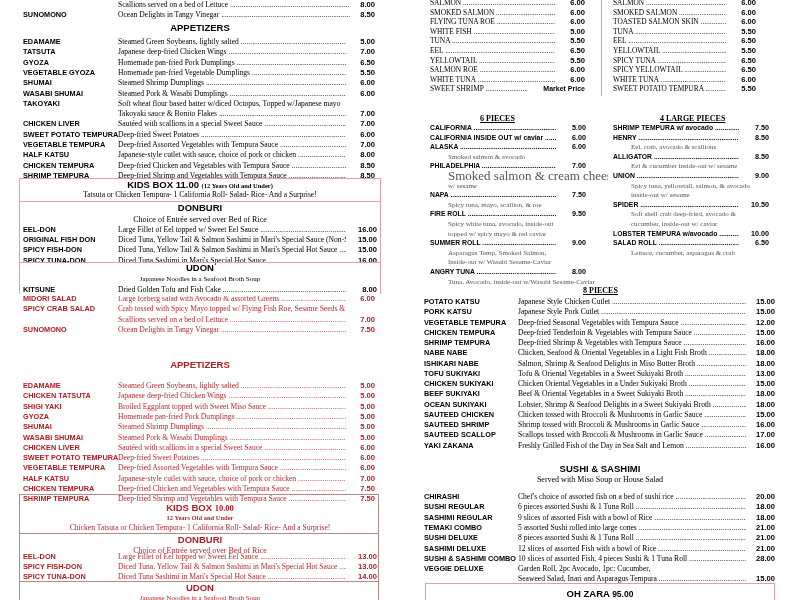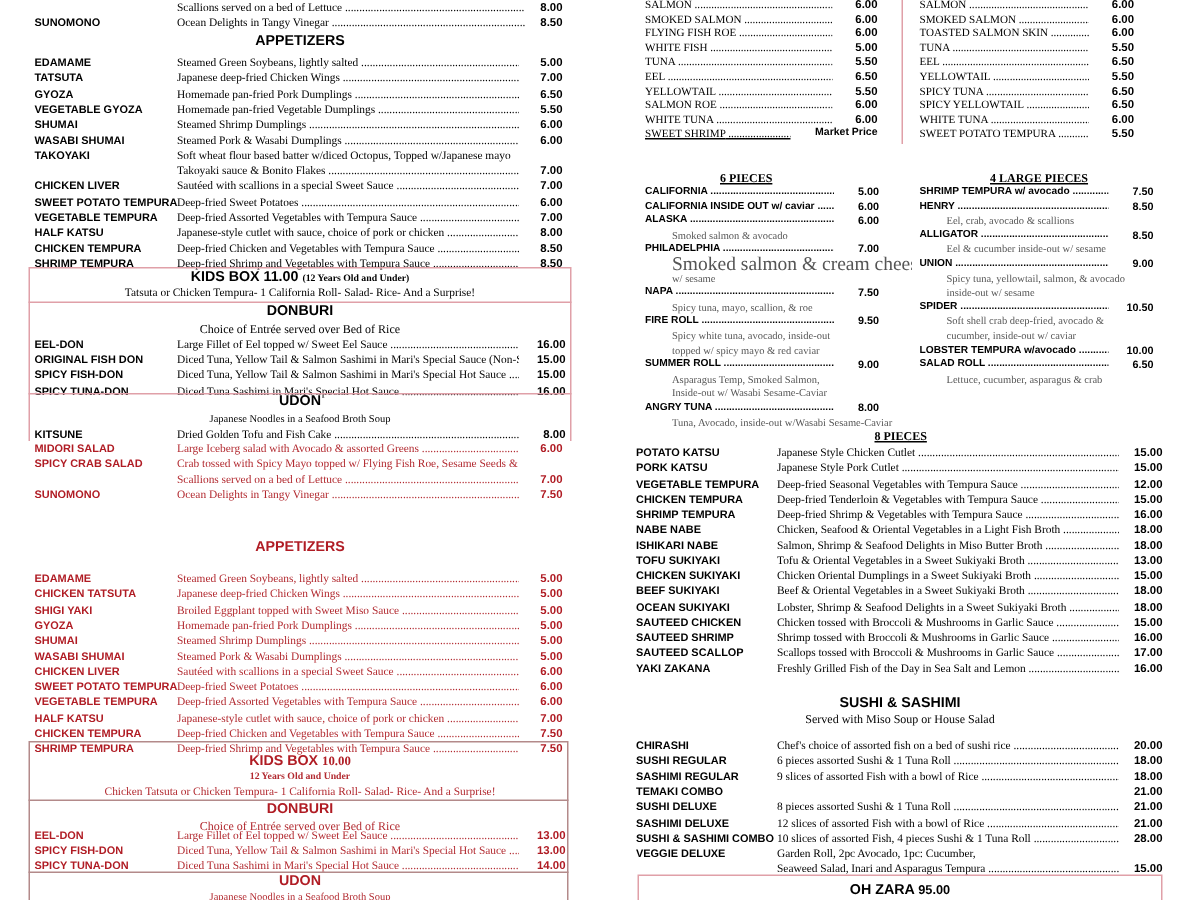--- a/index.html
+++ b/index.html
@@ -278,21 +278,21 @@
   <div id="tr-a">
       <div class="row" style="top:-2px;height:10px;line-height:10px;">
         <span class="d" style="left:10px;width:147px;font-size:7.4px;">SALMON</span>
         <span class="p" style="left:135px;width:30px;">6.00</span>
       </div>
       <div class="row" style="top:7.6px;height:10px;line-height:10px;">
         <span class="d" style="left:10px;width:147px;font-size:7.4px;">SMOKED SALMON</span>
         <span class="p" style="left:135px;width:30px;">6.00</span>
       </div>
       <div class="row" style="top:17.2px;height:10px;line-height:10px;">
-        <span class="d" style="left:10px;width:147px;font-size:7.4px;">FLYING FISH ROE</span>
+        <span class="d" style="left:10px;width:147px;font-size:7.4px;">FLYING TUNA ROE</span>
         <span class="p" style="left:135px;width:30px;">6.00</span>
       </div>
       <div class="row" style="top:26.799999999999997px;height:10px;line-height:10px;">
         <span class="d" style="left:10px;width:147px;font-size:7.4px;">WHITE FISH</span>
         <span class="p" style="left:135px;width:30px;">5.00</span>
       </div>
       <div class="row" style="top:36.4px;height:10px;line-height:10px;">
         <span class="d" style="left:10px;width:147px;font-size:7.4px;">TUNA</span>
         <span class="p" style="left:135px;width:30px;">5.50</span>
       </div>
@@ -306,21 +306,21 @@
       </div>
       <div class="row" style="top:65.2px;height:10px;line-height:10px;">
         <span class="d" style="left:10px;width:147px;font-size:7.4px;">SALMON ROE</span>
         <span class="p" style="left:135px;width:30px;">6.00</span>
       </div>
       <div class="row" style="top:74.8px;height:10px;line-height:10px;">
         <span class="d" style="left:10px;width:147px;font-size:7.4px;">WHITE TUNA</span>
         <span class="p" style="left:135px;width:30px;">6.00</span>
       </div>
       <div class="row" style="top:84.39999999999999px;height:10px;line-height:10px;">
-        <span class="d" style="left:10px;width:147px;font-size:7.4px;text-decoration:underline;">SWEET SHRIMP</span>
+        <span class="d" style="left:10px;width:147px;font-size:7.4px;">SWEET SHRIMP</span>
         <span class="p" style="left:135px;width:58px;left:107px;font-size:7px;">Market Price</span>
       </div>
     </div>
   <div class="hline" style="left:181px;top:0;width:1px;height:96px;background:#e0a0a8;"></div>
   <div id="tr-b">
       <div class="row" style="top:-2px;height:10px;line-height:10px;">
         <span class="d" style="left:193px;width:135px;font-size:7.4px;">SALMON</span>
         <span class="p" style="left:306px;width:30px;">6.00</span>
       </div>
       <div class="row" style="top:7.6px;height:10px;line-height:10px;">
@@ -515,21 +515,21 @@
         <span class="d" style="left:98px;width:230px;">Salmon, Shrimp &amp; Seafood Delights in Miso Butter Broth</span>
         <span class="p" style="left:326px;width:29px;">18.00</span>
       </div>
       <div class="row" style="top:70.75px;">
         <span class="n" style="left:4px;">TOFU SUKIYAKI</span>
         <span class="d" style="left:98px;width:230px;">Tofu &amp; Oriental Vegetables in a Sweet Sukiyaki Broth</span>
         <span class="p" style="left:326px;width:29px;">13.00</span>
       </div>
       <div class="row" style="top:81px;">
         <span class="n" style="left:4px;">CHICKEN SUKIYAKI</span>
-        <span class="d" style="left:98px;width:230px;">Chicken Oriental Dumplings in a Sweet Sukiyaki Broth</span>
+        <span class="d" style="left:98px;width:230px;">Chicken Oriental Vegetables in a Under Sukiyaki Broth</span>
         <span class="p" style="left:326px;width:29px;">15.00</span>
       </div>
       <div class="row" style="top:91.25px;">
         <span class="n" style="left:4px;">BEEF SUKIYAKI</span>
         <span class="d" style="left:98px;width:230px;">Beef &amp; Oriental Vegetables in a Sweet Sukiyaki Broth</span>
         <span class="p" style="left:326px;width:29px;">18.00</span>
       </div>
       <div class="row" style="top:101.5px;">
         <span class="n" style="left:4px;">OCEAN SUKIYAKI</span>
         <span class="d" style="left:98px;width:230px;">Lobster, Shrimp &amp; Seafood Delights in a Sweet Sukiyaki Broth</span>
@@ -569,20 +569,21 @@
         <span class="d" style="left:98px;width:230px;">6 pieces assorted Sushi &amp; 1 Tuna Roll</span>
         <span class="p" style="left:326px;width:29px;">18.00</span>
       </div>
       <div class="row" style="top:214.60000000000002px;">
         <span class="n" style="left:4px;">SASHIMI REGULAR</span>
         <span class="d" style="left:98px;width:230px;">9 slices of assorted Fish with a bowl of Rice</span>
         <span class="p" style="left:326px;width:29px;">18.00</span>
       </div>
       <div class="row" style="top:224.90000000000003px;">
         <span class="n" style="left:4px;">TEMAKI COMBO</span>
+        <span class="d" style="left:98px;width:230px;">5 assorted Sushi rolled into large cones</span>
         <span class="p" style="left:326px;width:29px;">21.00</span>
       </div>
       <div class="row" style="top:235.20000000000005px;">
         <span class="n" style="left:4px;">SUSHI DELUXE</span>
         <span class="d" style="left:98px;width:230px;">8 pieces assorted Sushi &amp; 1 Tuna Roll</span>
         <span class="p" style="left:326px;width:29px;">21.00</span>
       </div>
       <div class="row" style="top:245.50000000000006px;">
         <span class="n" style="left:4px;">SASHIMI DELUXE</span>
         <span class="d" style="left:98px;width:230px;">12 slices of assorted Fish with a bowl of Rice</span>

